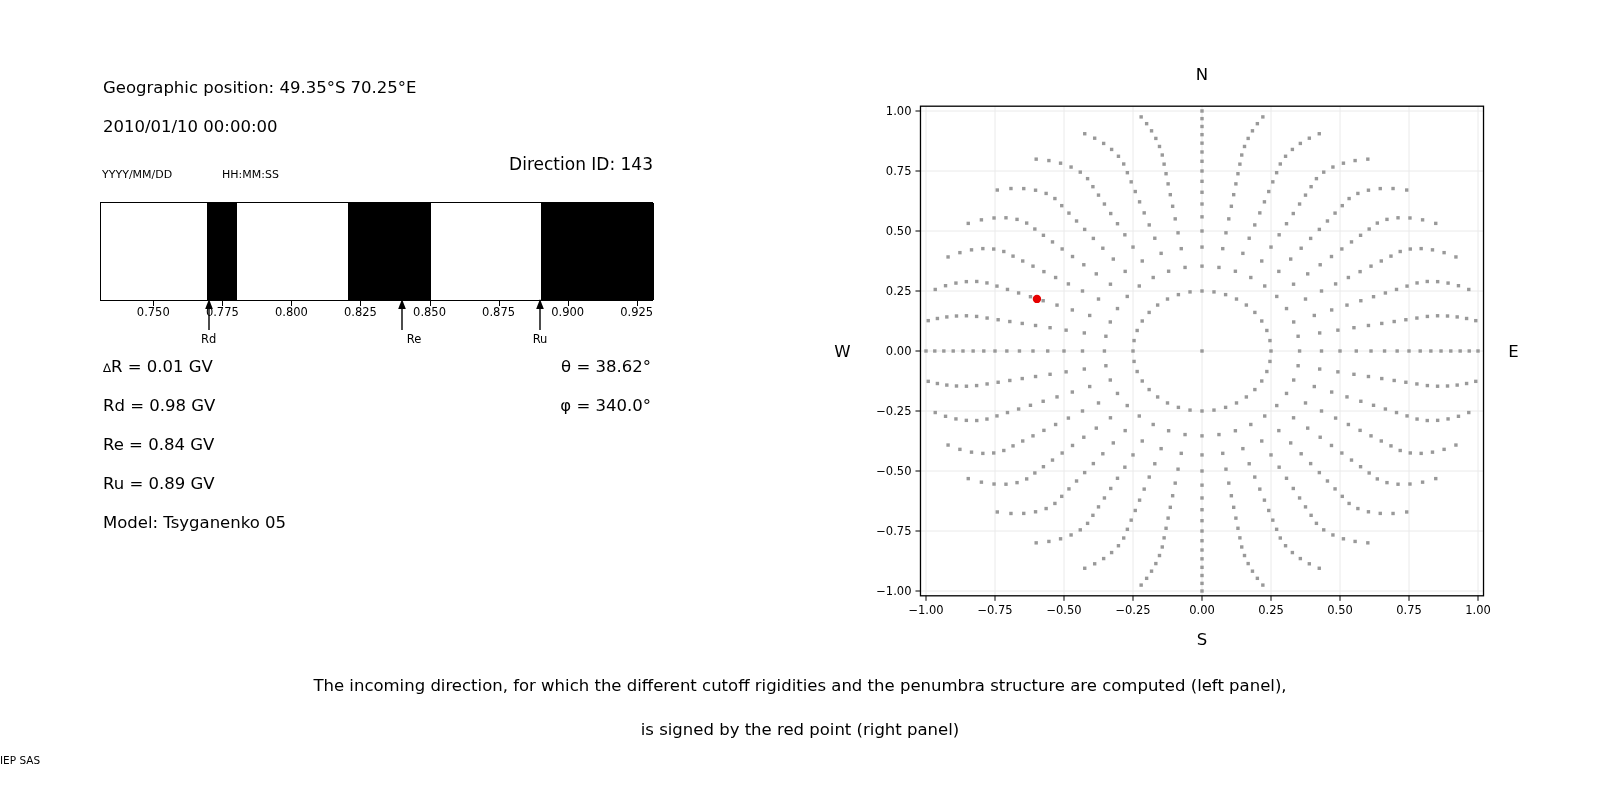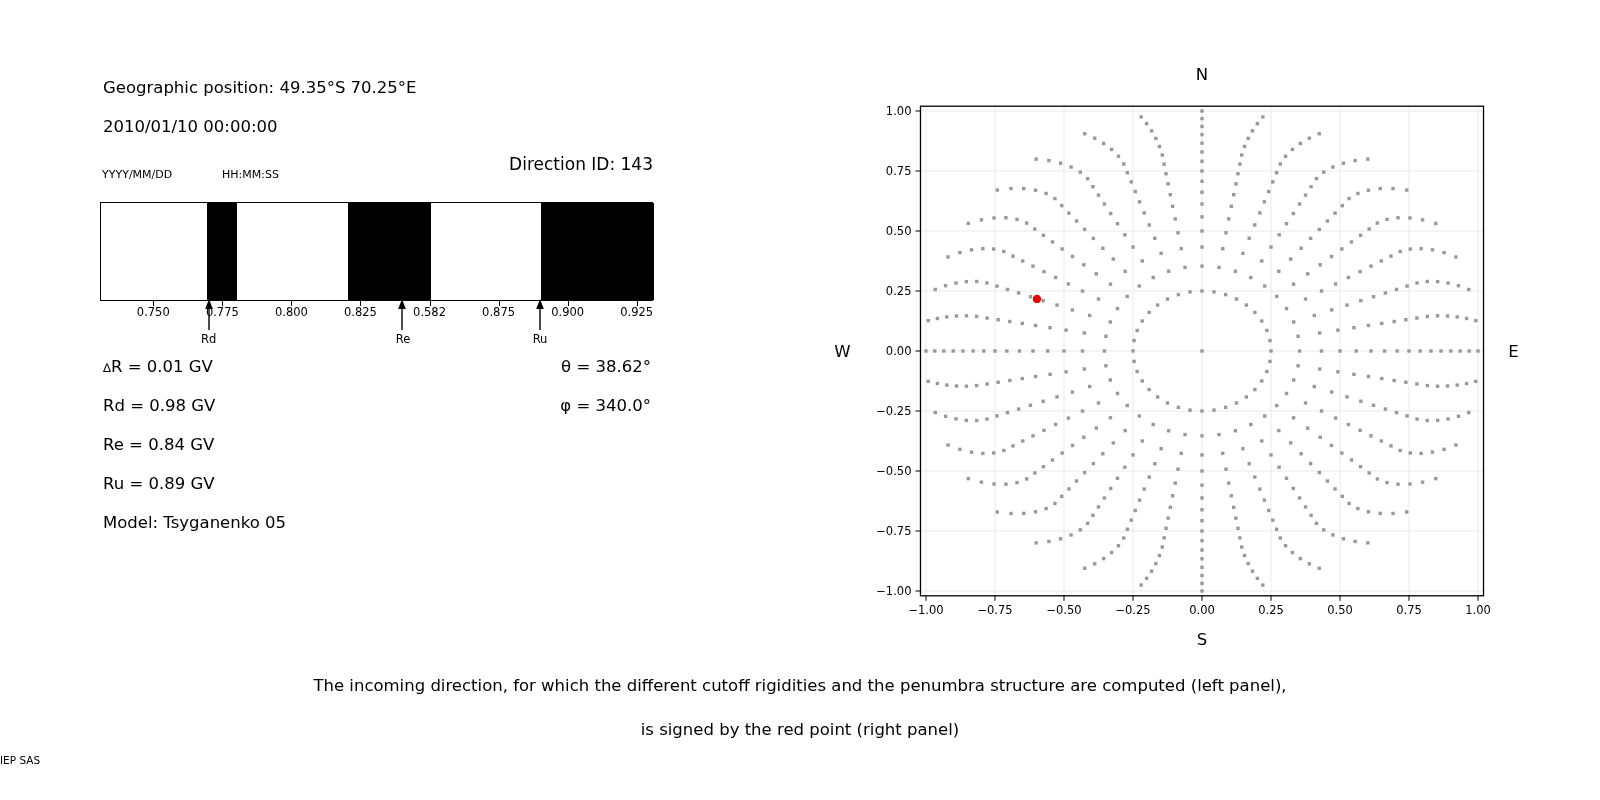--- a/index.html
+++ b/index.html
@@ -49,37 +49,37 @@
     </div>
 <div class="pen-tick" style="left: 53.3112px;"></div>
     <div class="pen-tick-label" style="left: 53.3112px;">0.750</div>
     <div class="pen-tick" style="left: 122.367px;"></div>
     <div class="pen-tick-label" style="left: 122.367px;">0.775</div>
     <div class="pen-tick" style="left: 191.423px;"></div>
     <div class="pen-tick-label" style="left: 191.423px;">0.800</div>
     <div class="pen-tick" style="left: 260.479px;"></div>
     <div class="pen-tick-label" style="left: 260.479px;">0.825</div>
     <div class="pen-tick" style="left: 329.535px;"></div>
-    <div class="pen-tick-label" style="left: 329.535px;">0.582</div>
+    <div class="pen-tick-label" style="left: 329.535px;">0.850</div>
     <div class="pen-tick" style="left: 398.591px;"></div>
     <div class="pen-tick-label" style="left: 398.591px;">0.875</div>
     <div class="pen-tick" style="left: 467.647px;"></div>
     <div class="pen-tick-label" style="left: 467.647px;">0.900</div>
     <div class="pen-tick" style="left: 536.703px;"></div>
     <div class="pen-tick-label" style="left: 536.703px;">0.925</div>
     <svg width="16" height="31" class="pen-arrow" style="left: 100.556px;">
       <line x1="8" y1="6" x2="8" y2="31" stroke="#000" stroke-width="1.4"></line>
       <polygon points="8,0 4.2,10 11.8,10" fill="#000"></polygon>
     </svg>
     <div class="pen-arrow-label" style="left: 108.556px;">Rd</div>
     <svg width="16" height="31" class="pen-arrow" style="left: 293.913px;">
       <line x1="8" y1="6" x2="8" y2="31" stroke="#000" stroke-width="1.4"></line>
       <polygon points="8,0 4.2,10 11.8,10" fill="#000"></polygon>
     </svg>
-    <div class="pen-arrow-label" style="left: 303px;">Re</div>
+    <div class="pen-arrow-label" style="left: 314px;">Re</div>
     <svg width="16" height="31" class="pen-arrow" style="left: 432.024px;">
       <line x1="8" y1="6" x2="8" y2="31" stroke="#000" stroke-width="1.4"></line>
       <polygon points="8,0 4.2,10 11.8,10" fill="#000"></polygon>
     </svg>
     <div class="pen-arrow-label" style="left: 440.024px;">Ru</div>
   </div>
 
 <div class="abs t16" style="left:103px;top:357px;"><span class="delta">∆</span><span>R = 0.01 GV</span></div>
 <div class="abs t16" style="left:103px;top:396px;">Rd = 0.98 GV</div>
 <div class="abs t16" style="left:103px;top:435px;">Re = 0.84 GV</div>

